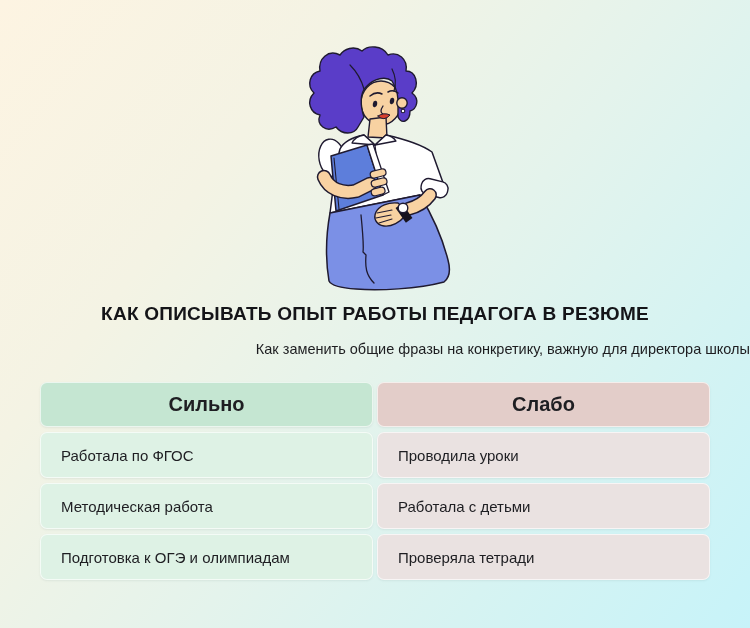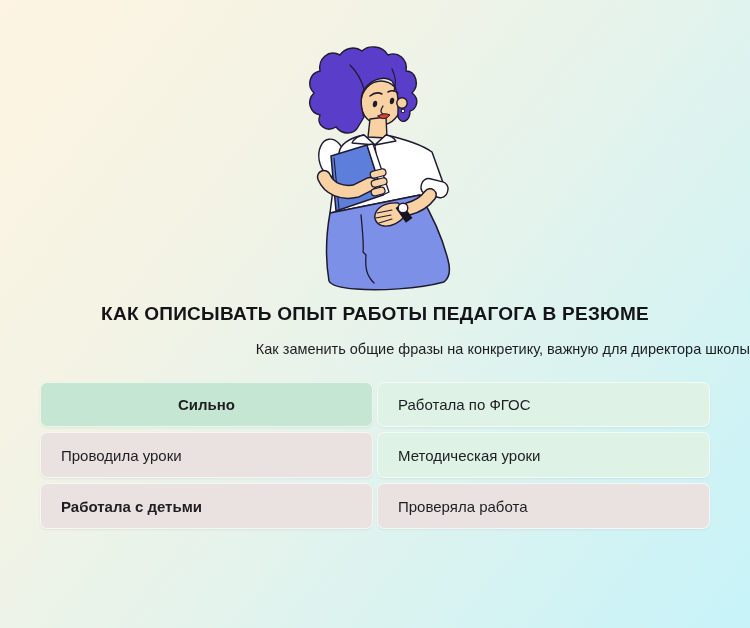--- a/index.html
+++ b/index.html
@@ -29,21 +29,21 @@
     gap:5px 4px;
   }
   .cell{
     border-radius:7px;
     border:1px solid rgba(255,255,255,.65);
     box-shadow:0 1px 2px rgba(110,135,135,.12);
     display:flex;align-items:center;
     padding:0 20px;font-size:15px;color:#1e1e22;
     box-sizing:border-box;
   }
-  .cell.header{justify-content:center;font-weight:700;font-size:15px;padding:0;}
+  .cell.header{justify-content:center;font-weight:700;font-size:20px;padding:0;}
 </style>
 </head>
 <body>
 
 <div class="page">
 
   <svg class="figure" viewBox="0 0 200 250" stroke-linecap="round" stroke-linejoin="round">
 
     <ellipse cx="101" cy="58" rx="20" ry="22" fill="#f8d2a2" stroke="#1f1a30" stroke-width="1.4"></ellipse>
 
@@ -99,23 +99,25 @@
     <path d="M99,178 L112,174" stroke="#1f1a30" stroke-width="1.1"></path>
     <rect x="120" y="159" width="8" height="18" fill="#17131f" transform="rotate(-35 124 168)"></rect>
     <circle cx="123" cy="163" r="4.8" fill="#ffffff" stroke="#1f1a30" stroke-width="1.4"></circle>
   </svg>
 
   <div class="title">КАК ОПИСЫВАТЬ ОПЫТ РАБОТЫ ПЕДАГОГА В РЕЗЮМЕ</div>
   <div class="subtitle">Как заменить общие фразы на конкретику, важную для директора школы</div>
 
   <div class="table">
     <div class="cell header" style="background: rgb(197, 230, 210);">Сильно</div>
+    <div class="cell header" style="background: rgb(227, 205, 201);">Слабо</div>
 
     <div class="cell" style="background: rgb(222, 242, 229);">Работала по ФГОС</div>
     <div class="cell" style="background: rgb(234, 226, 225);">Проводила уроки</div>
 
-    <div class="cell" style="background: rgb(222, 242, 229);">Методическая уроки</div>
-    <div class="cell" style="background: rgb(234, 226, 225); font-weight: bold;">Работала с детьми</div>
+    <div class="cell" style="background: rgb(222, 242, 229);">Методическая работа</div>
+    <div class="cell" style="background: rgb(234, 226, 225);">Работала с детьми</div>
 
-    <div class="cell" style="background: rgb(234, 226, 225);">Проверяла работа</div>
+    <div class="cell" style="background: rgb(222, 242, 229);">Подготовка к ОГЭ и олимпиадам</div>
+    <div class="cell" style="background: rgb(234, 226, 225);">Проверяла тетради</div>
   </div>
 
 </div>
 
 </body></html>

